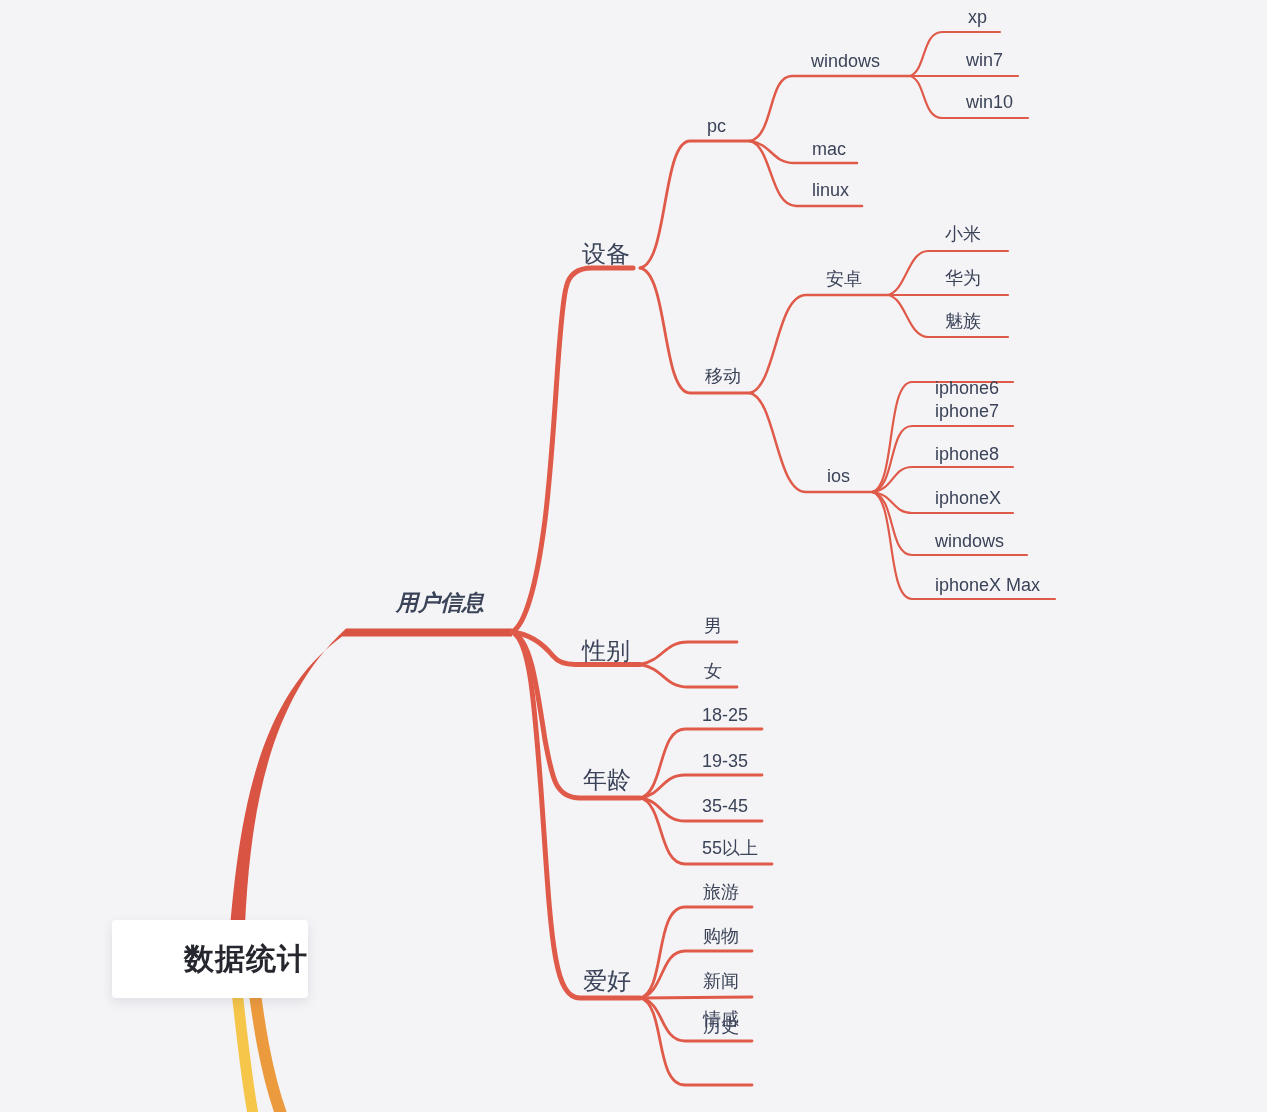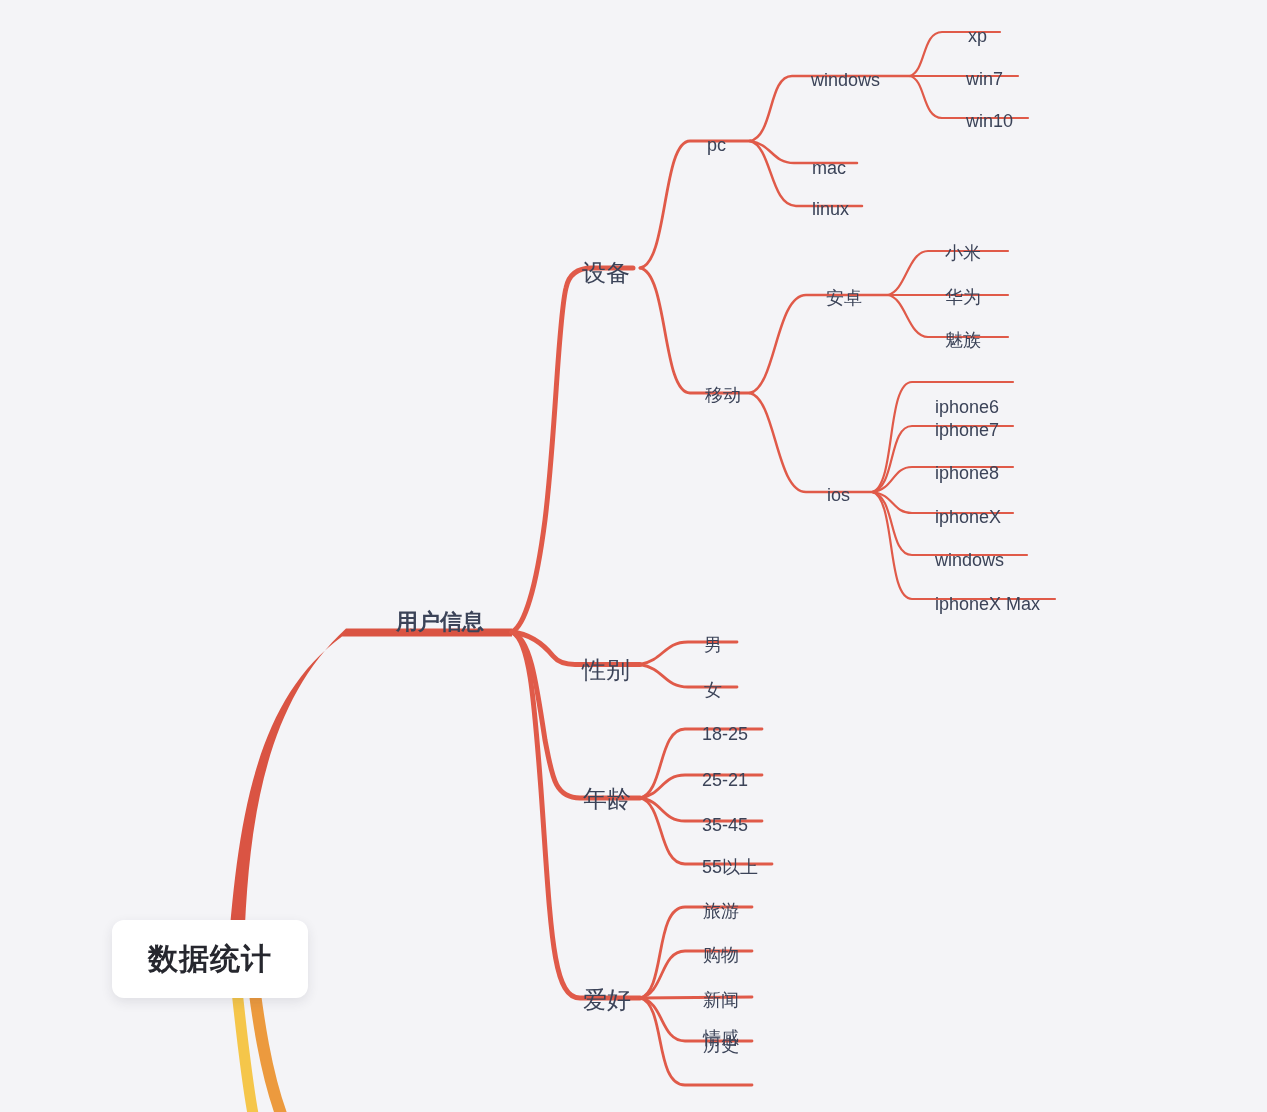--- a/index.html
+++ b/index.html
@@ -16,28 +16,28 @@
   .canvas{position:relative;width:1267px;height:1112px;overflow:hidden;background:var(--bg);}
   svg.edges{position:absolute;left:0;top:0;}
   svg.edges path{fill:none;stroke:var(--branch-red);stroke-linecap:round;}
   svg.edges path.fill{fill:var(--trunk-red);stroke:none;}
   svg.edges path.w5{stroke-width:5;}
   svg.edges path.w28{stroke-width:2.8;}
   svg.edges path.w25{stroke-width:2.5;}
   svg.edges path.w22{stroke-width:2.2;}
   svg.edges path.yellow{stroke:var(--branch-yellow);stroke-width:11;}
   svg.edges path.orange{stroke:var(--branch-orange);stroke-width:12;}
-  .label{position:absolute;white-space:nowrap;color:var(--text);font-size:18px;line-height:1.15;cursor:default;margin-top:19px;}
-  .label.lvl1{font-size:22px;font-weight:600;}
+  .label{position:absolute;white-space:nowrap;color:var(--text);font-size:18px;line-height:1.15;cursor:default;}
+  .label.lvl1{font-size:22px;font-weight:600;font-style:italic;}
   .label.lvl2{font-size:24px;font-weight:500;}
   .root-node{
     position:absolute;left:112px;top:920px;width:196px;height:78px;
-    background:#ffffff;border-radius:12px;
+    background:#ffffff;border-radius:4px;
     box-shadow:0 4px 12px rgba(40,40,60,0.10);
-    display:flex;align-items:center;justify-content:center;
+    display:flex;align-items:center;justify-content:flex-end;
   }
   .root-node span{font-size:30px;font-weight:700;color:var(--root-text);letter-spacing:1px;}
 </style>
 </head>
 <body>
 
 <div class="canvas">
 
   <svg class="edges" width="1267" height="1112" viewBox="0 0 1267 1112" aria-hidden="true">
 
@@ -119,21 +119,21 @@
   <div class="label" style="left:935px;top:401px">iphone7</div>
   <div class="label" style="left:935px;top:444px">iphone8</div>
   <div class="label" style="left:935px;top:488px">iphoneX</div>
   <div class="label" style="left:935px;top:531px">windows</div>
   <div class="label" style="left:935px;top:575px">iphoneX Max</div>
 
   <div class="label" style="left:704px;top:616px">男</div>
   <div class="label" style="left:704px;top:661px">女</div>
 
   <div class="label" style="left:702px;top:705px">18-25</div>
-  <div class="label" style="left:702px;top:751px">25-21</div>
+  <div class="label" style="left:702px;top:751px">19-35</div>
   <div class="label" style="left:702px;top:796px">35-45</div>
   <div class="label" style="left:702px;top:838px">55以上</div>
 
   <div class="label" style="left:703px;top:882px">旅游</div>
   <div class="label" style="left:703px;top:926px">购物</div>
   <div class="label" style="left:703px;top:971px">新闻</div>
   <div class="label" style="left:703px;top:1016px">历史</div>
   <div class="label" style="left:703px;top:1009px">情感</div>
 
 </div>

